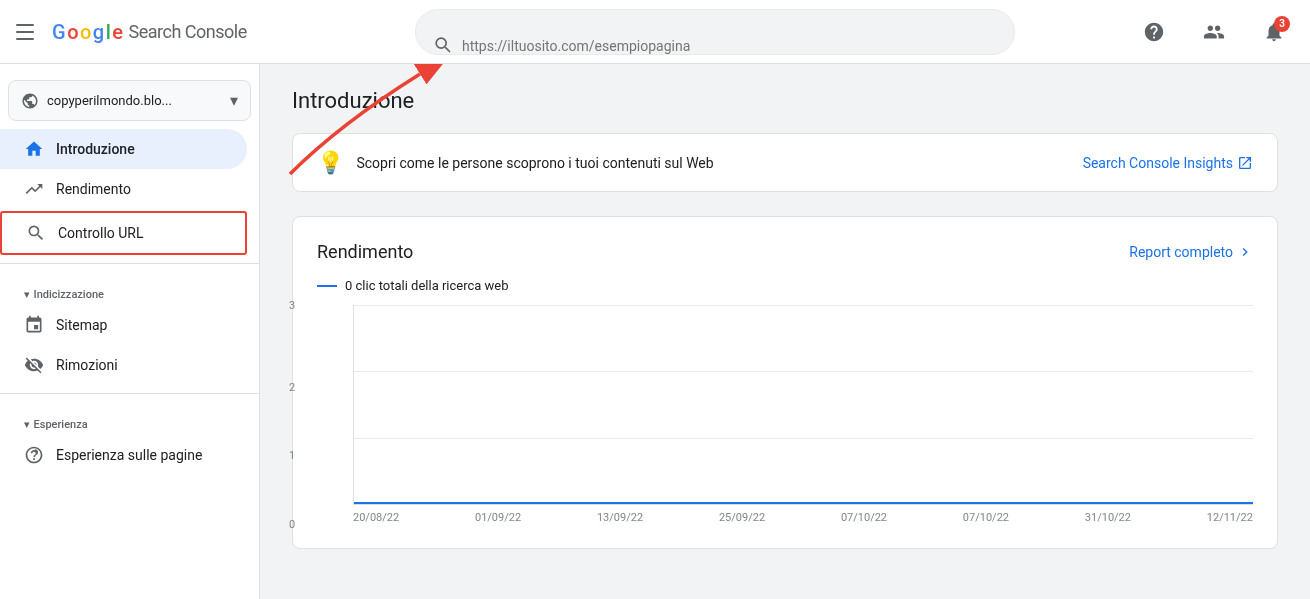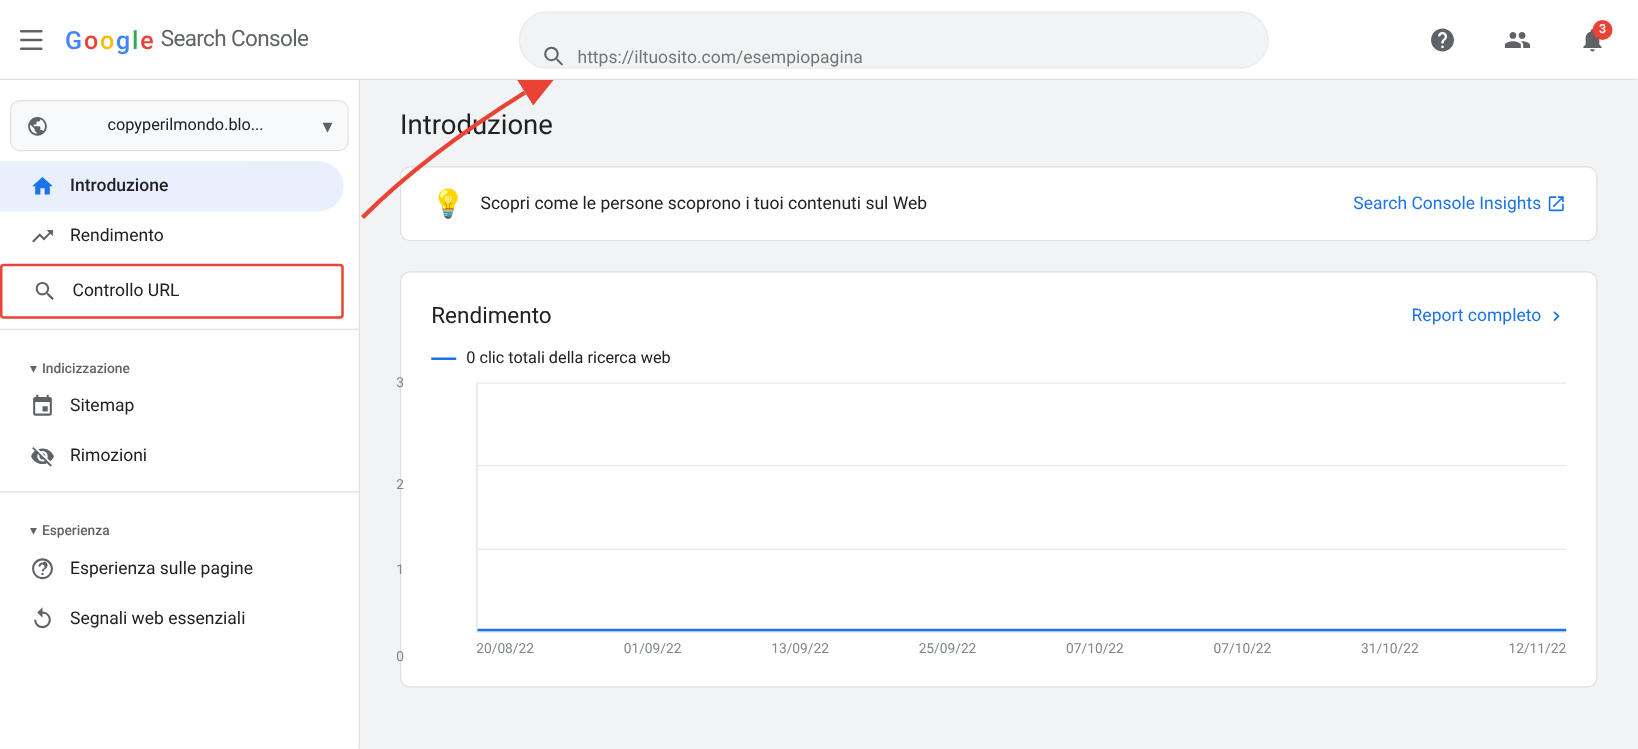--- a/index.html
+++ b/index.html
@@ -43,22 +43,22 @@
       position: absolute; top: 4px; right: 4px; background: #ea4335;
       color: #fff; font-size: 10px; font-weight: 600; border-radius: 50%;
       width: 16px; height: 16px; display: flex; align-items: center; justify-content: center;
     }
 
     
     .layout { display: flex; padding-top: 64px; height: 100vh; }
 
     
     .sidebar {
-      width: 288px; background: #fff; border-right: 1px solid #e0e0e0;
-      overflow-y: auto; flex-shrink: 0; padding: 8px 0 16px; text-align: center;
+      width: 260px; background: #fff; border-right: 1px solid #e0e0e0;
+      overflow-y: auto; flex-shrink: 0; padding: 8px 0 16px;
     }
     .site-selector {
       display: flex; align-items: center; gap: 8px; padding: 10px 12px;
       margin: 8px 8px 8px; border: 1px solid #e0e0e0; border-radius: 8px;
       cursor: pointer; background: #f8f9fa;
     }
     .site-selector-globe { width: 18px; height: 18px; }
     .site-selector-name { font-size: 13px; color: #202124; flex: 1; overflow: hidden; text-overflow: ellipsis; white-space: nowrap; }
     .site-selector-arrow { font-size: 16px; color: #5f6368; }
 
@@ -232,26 +232,20 @@
     <div class="nav-section-label">
       <span>▾</span>
       <span>Esperienza</span>
     </div>
 
     <div class="nav-item">
       <svg viewBox="0 0 24 24" fill="#5f6368">
           <path d="M12 2C6.48 2 2 6.48 2 12s4.48 10 10 10 10-4.48 10-10S17.52 2 12 2zm0 18c-4.42 0-8-3.58-8-8s3.58-8 8-8 8 3.58 8 8-3.58 8-8 8zm-1-4h2v2h-2zm1.61-9.96c-2.06-.3-3.88.97-4.43 2.79-.18.58.26 1.17.87 1.17h.2c.41 0 .74-.29.88-.67.32-.89 1.27-1.5 2.3-1.28.95.2 1.65 1.26 1.57 2.23-.1 1.34-1.62 1.63-2.45 2.67-.14.18-.23.4-.23.63v.87h2v-.73c0-.19.07-.37.19-.52 1.06-1.32 2.89-1.55 3.32-3.89.35-1.92-.97-3.99-3.22-4.27z"></path>
         </svg>
       <span>Esperienza sulle pagine</span>
-    </div>
-    <div class="nav-item">
-      <svg viewBox="0 0 24 24" fill="#5f6368">
-          <path d="M12 5V1L7 6l5 5V7c3.31 0 6 2.69 6 6s-2.69 6-6 6-6-2.69-6-6H4c0 4.42 3.58 8 8 8s8-3.58 8-8-3.58-8-8-8z"></path>
-        </svg>
-      <span>Segnali web essenziali</span>
     </div>
   </div>
 
   <div class="main">
     <h1 class="page-title">Introduzione</h1>
 
     <div class="info-banner">
       <span class="info-banner-icon">💡</span>
       <span class="info-banner-text">Scopri come le persone scoprono i tuoi contenuti sul Web</span>
       <div class="info-banner-link">

